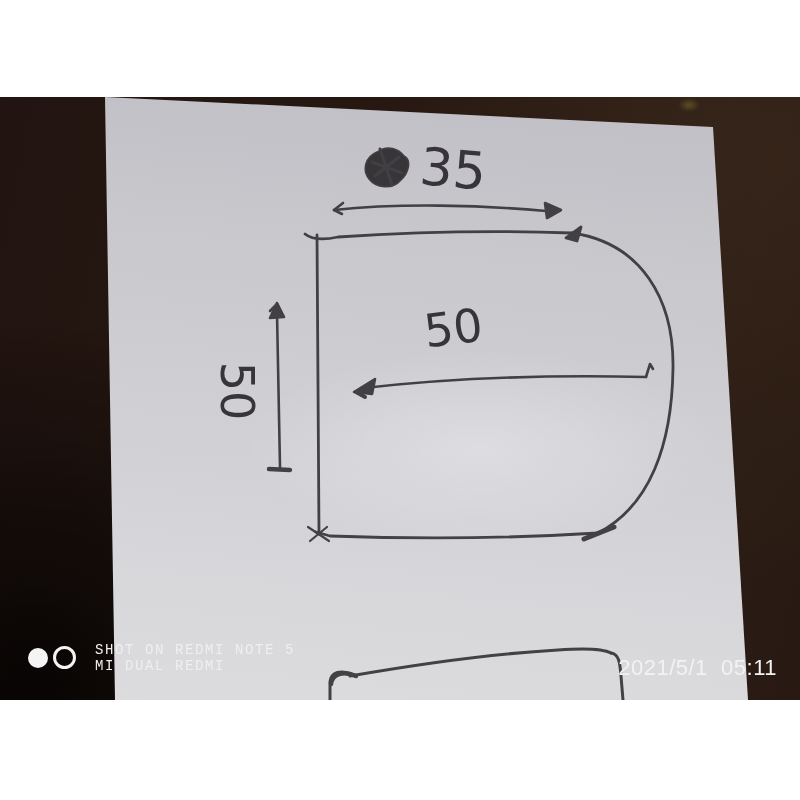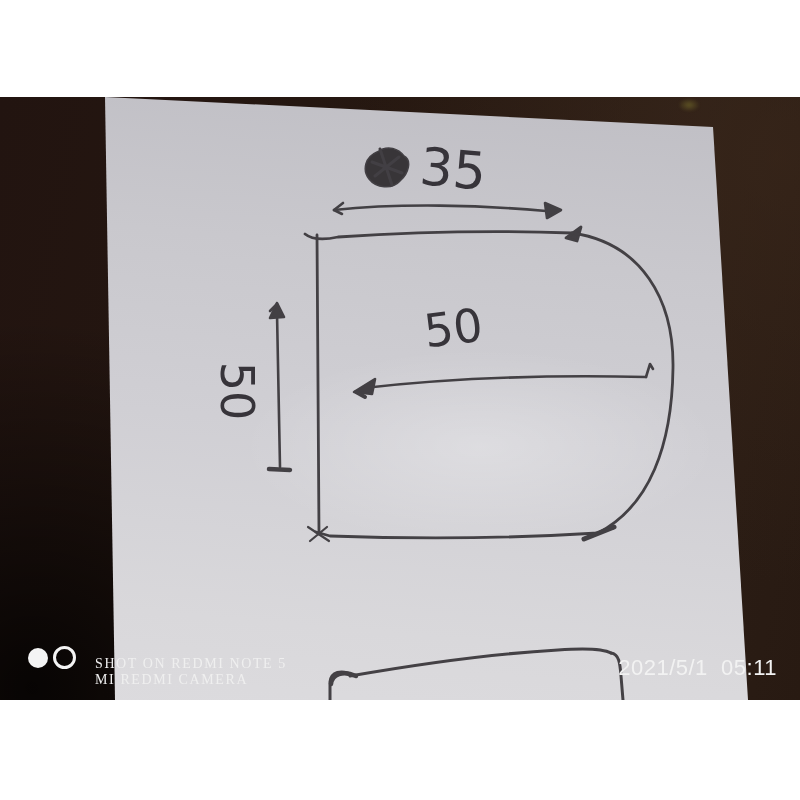--- a/index.html
+++ b/index.html
@@ -25,21 +25,21 @@
   .hand{position:absolute;color:#37343a;font-family:"DejaVu Sans", sans-serif;
         font-weight:400;line-height:1;}
   .dim-35{left:420px;top:46px;font-size:52px;transform:rotate(5deg);}
   .dim-50-mid{left:424px;top:208px;font-size:46px;transform:rotate(-7deg);}
   .dim-50-left{left:237px;top:294px;font-size:46px;transform:translate(-50%,-50%) rotate(90deg);}
   
   .wm-dot{position:absolute;left:28px;top:551px;width:20px;height:20px;border-radius:50%;background:#f4f4f4;}
   .wm-ring{position:absolute;left:53px;top:549px;width:17px;height:17px;border-radius:50%;
            border:3px solid #f4f4f4;background:transparent;}
   .wm-text{position:absolute;left:95px;color:#efefef;font-size:14px;letter-spacing:1.6px;
-           font-family:Liberation Serif, serif;margin-top:14px;}
+           font-family:Liberation Mono, monospace;}
   .wm-line1{top:545px;}
   .wm-line2{top:561px;}
   .timestamp{position:absolute;right:23px;top:558px;color:#f2f2f2;font-size:22px;
              letter-spacing:0.5px;white-space:pre;font-family:"Liberation Sans", sans-serif;}
 </style>
 </head>
 <body>
 
 <div class="page">
   <div class="photo">
@@ -91,17 +91,17 @@
       </g>
     </svg>
 
     <div class="hand dim-35">35</div>
     <div class="hand dim-50-mid">50</div>
     <div class="hand dim-50-left">50</div>
 
     <div class="wm-dot"></div>
     <div class="wm-ring"></div>
     <div class="wm-text wm-line1">SHOT ON REDMI NOTE 5</div>
-    <div class="wm-text wm-line2">MI REDMI CAMERA</div>
+    <div class="wm-text wm-line2">MI DUAL REDMI</div>
 
     <div class="timestamp">2021/5/1  05:11</div>
   </div>
 </div>
 
 </body></html>

